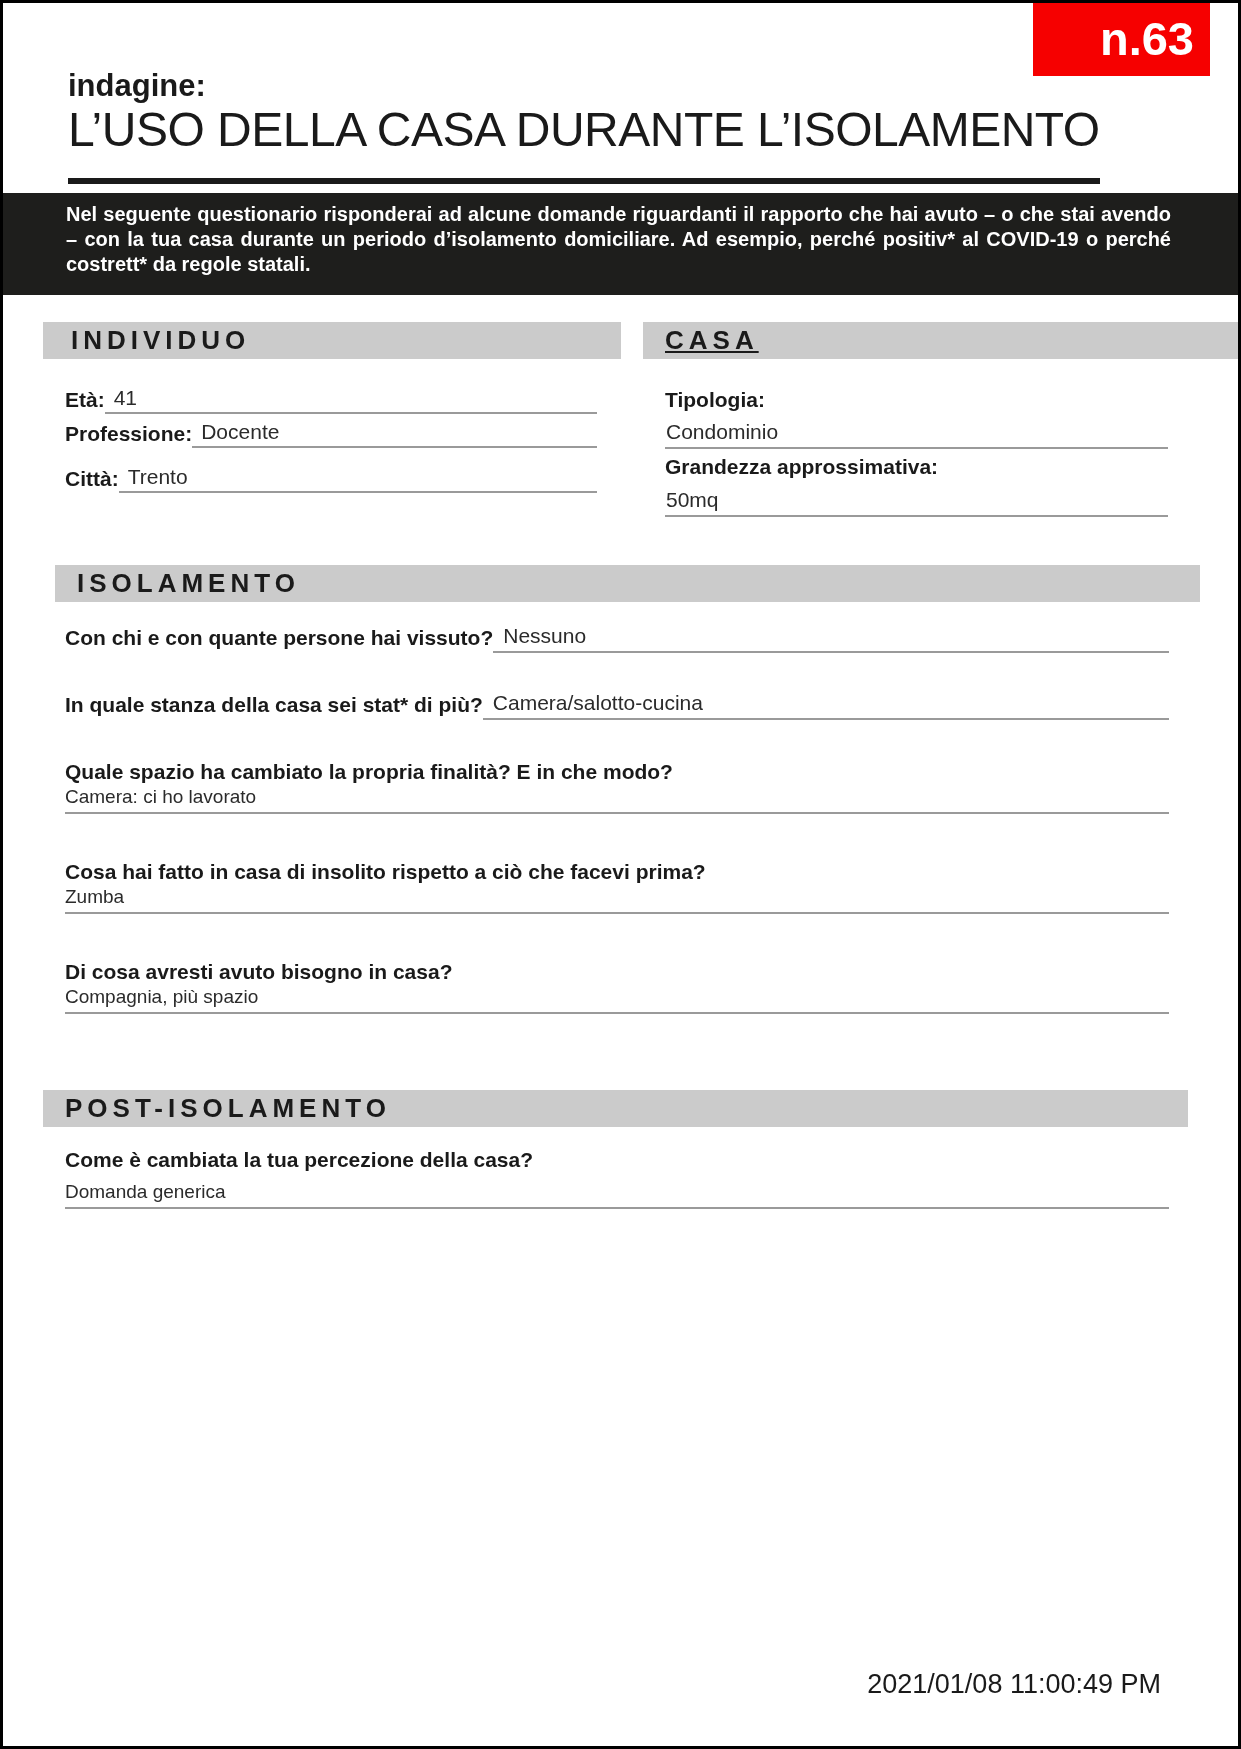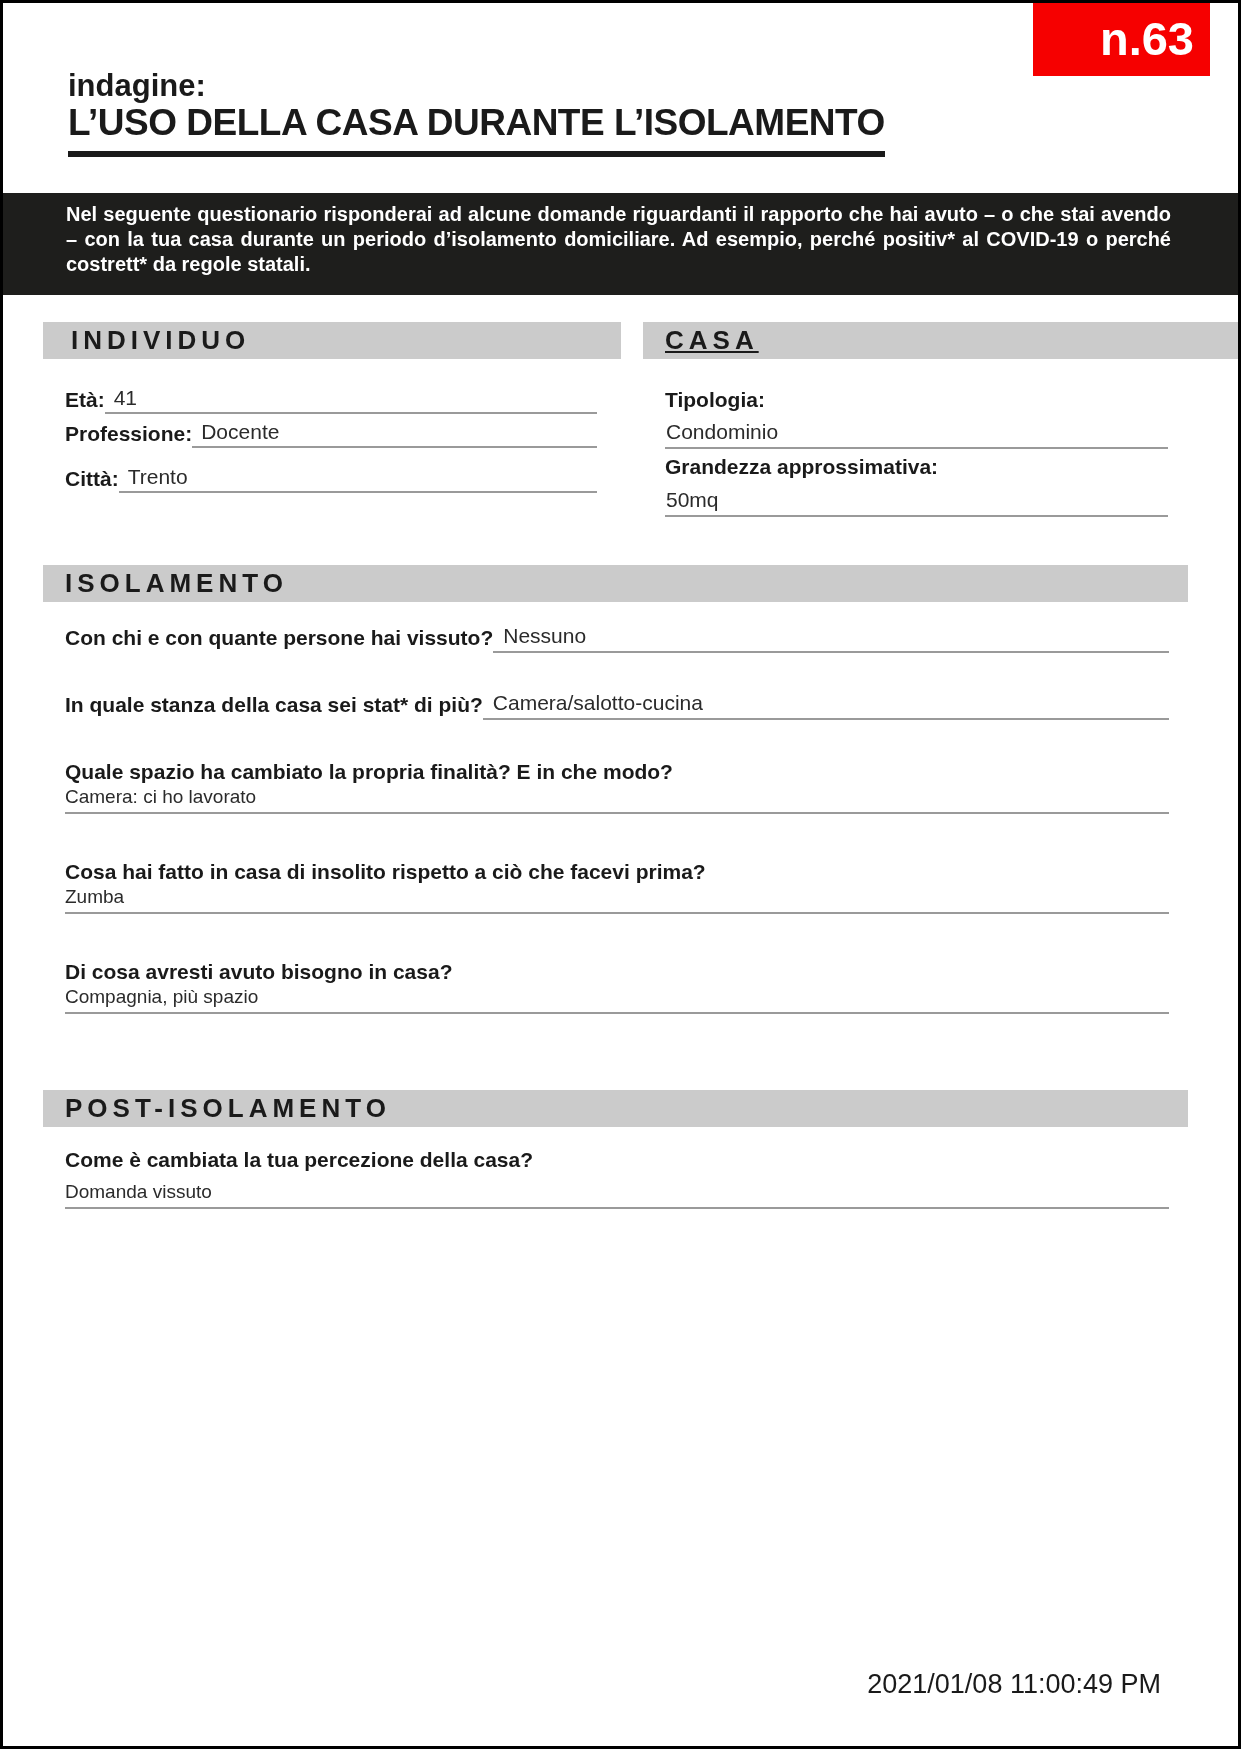--- a/index.html
+++ b/index.html
@@ -47,26 +47,26 @@
     position:absolute;
     left:68px; top:68px;
     font-size:31px;
     font-weight:bold;
     letter-spacing:0px;
   }
   .doc-title{
     position:absolute;
     left:68px; top:102px;
     display:inline-block;
-    font-size:37px;
-    font-weight:bold;
+    font-size:48px;
+    font-weight:normal;
     letter-spacing:-0.5px;
     white-space:nowrap;
     border-bottom:6px solid var(--ink);
-    padding-bottom:7px;
+    padding-bottom:21px;
   }
   .intro-bar{
     position:absolute;
     left:0; right:0;
     top:193px; height:102px;
     background:var(--bar-dark);
     color:#ffffff;
     font-weight:bold;
     font-size:20px;
     line-height:25px;
@@ -81,21 +81,21 @@
     color:var(--ink);
     font-weight:bold;
     font-size:26px;
     line-height:37px;
     letter-spacing:5px;
     padding-left:22px;
     white-space:nowrap;
   }
   #bar-individuo{left:43px; top:322px; width:578px;padding-left:28px;}
   #bar-casa{left:643px; top:322px; width:609px;text-decoration:underline;}
-  #bar-isolamento{left:43px; top:565px; width:1145px;}
+  #bar-isolamento{left:55px; top:565px; width:1145px;}
   #bar-post{left:43px; top:1090px; width:1145px;}
   
   .field-row{
     position:absolute;
     display:flex;
     align-items:flex-end;
     font-size:21px;
     height:28px;
     justify-content:flex-end;
   }
@@ -228,16 +228,16 @@
 
   <div class="q-head" style="top:860px;">Cosa hai fatto in casa di insolito rispetto a ciò che facevi prima?</div>
   <div class="q-answer" style="top:886px;">Zumba</div>
 
   <div class="q-head" style="top:960px;">Di cosa avresti avuto bisogno in casa?</div>
   <div class="q-answer" style="top:986px;">Compagnia, più spazio</div>
 
   <div class="section-bar" id="bar-post">POST-ISOLAMENTO</div>
 
   <div class="q-head" style="top:1148px;">Come è cambiata la tua percezione della casa?</div>
-  <div class="q-answer" style="top:1181px;">Domanda vissuto</div>
+  <div class="q-answer" style="top:1181px;">Domanda generica</div>
 
   <div class="timestamp">2021/01/08 11:00:49 PM</div>
 </div>
 
 </body></html>

